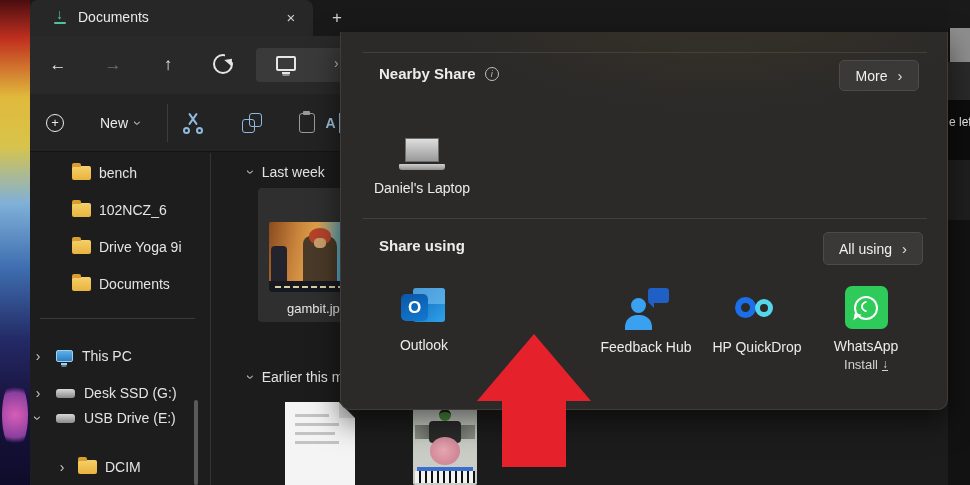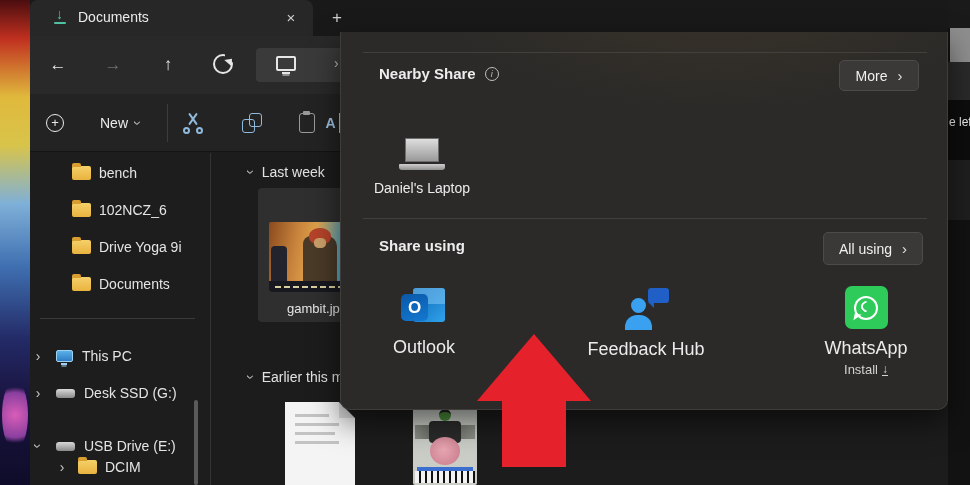--- a/index.html
+++ b/index.html
@@ -114,21 +114,21 @@
     display:flex;align-items:center;justify-content:center;gap:10px;color:#f0f0f0;font-size:14px;}
   .pill-btn .chev{font-size:15px;color:#e0e0e0;}
 
   .device{display:flex;flex-direction:column;align-items:center;width:130px;}
   .laptop{position:relative;width:46px;height:32px;}
   .laptop .scr{position:absolute;left:6px;top:0;width:34px;height:24px;background:linear-gradient(180deg,#dedede,#9a9a9a);border:1px solid #6e6e6e;}
   .laptop .base{position:absolute;left:0;bottom:0;width:46px;height:6px;background:linear-gradient(180deg,#cfcfcf,#8f8f8f);border-radius:1px 1px 3px 3px;}
   .device-label{margin-top:10px;color:#ececec;font-size:14px;}
 
   .app-cell{width:112px;display:flex;flex-direction:column;align-items:center;}
-  .app-label{margin-top:9px;color:#ebebeb;font-size:18px;white-space:nowrap;}
+  .app-label{margin-top:9px;color:#ebebeb;font-size:14px;white-space:nowrap;}
   .app-sub{margin-top:3px;color:#d2d2d2;font-size:13px;display:flex;align-items:center;gap:4px;}
   .inst-arrow{display:inline-block;border-bottom:1.5px solid #d2d2d2;line-height:11px;font-size:12px;}
 
   .ic-outlook{position:relative;width:46px;height:42px;}
   .ic-outlook .pages{position:absolute;left:12px;top:2px;width:32px;height:34px;border-radius:3px;background:linear-gradient(135deg,#0e62b0,#2fa3ec);}
   .ic-outlook .flap{position:absolute;left:12px;top:2px;width:32px;height:16px;border-radius:3px 3px 0 0;background:#7fc9f5;opacity:.55;}
   .ic-outlook .o{position:absolute;left:0;top:8px;width:27px;height:27px;border-radius:5px;background:linear-gradient(160deg,#0a57a8,#1379d0);
      color:#fff;font-weight:bold;font-size:17px;display:flex;align-items:center;justify-content:center;}
   .ic-phonelink{position:relative;width:44px;height:44px;border-radius:8px;background:linear-gradient(135deg,#0a55c4,#2f9bf0);}
   .ic-phonelink .lap{position:absolute;left:-2px;bottom:2px;width:48px;height:9px;background:#7fd0fa;opacity:.85;border-radius:2px;transform:skewX(-14deg);}
@@ -233,21 +233,21 @@
         <span style="width:10px;"></span>
           <span class="pcmon"></span>
         <span style="margin-left:9px;">This PC</span>
       </div>
       <div class="abs side-row" style="top:227px;">
         <span class="tree-chev chev">›</span>
         <span style="width:10px;"></span>
           <span class="drive"></span>
         <span style="margin-left:9px;">Desk SSD (G:)</span>
       </div>
-      <div class="abs side-row" style="top:280px;align-items:center;">
+      <div class="abs side-row" style="top:252px;align-items:center;">
         <span class="tree-chev chev down">›</span>
         <span style="width:10px;"></span>
           <span class="drive"></span>
         <span style="margin-left:9px;">USB Drive (E:)</span>
       </div>
       <div class="abs side-row" style="top:301px;left:24px;">
         <span class="tree-chev chev">›</span>
         <span style="width:8px;"></span>
           <span class="folder"></span>
         <span style="margin-left:8px;">DCIM</span>
@@ -354,20 +354,27 @@
     <div class="abs app-cell" style="left:249px;top:254px;">
       <div class="ic-feedback">
         <span class="bub"></span>
           <span class="tail"></span>
           <span class="head"></span>
           <span class="bod"></span>
       </div>
       <div class="app-label">Feedback Hub</div>
     </div>
 
+    <div class="abs app-cell" style="left:360px;top:254px;">
+      <div class="ic-hp">
+        <span class="c1"></span>
+          <span class="c2"></span>
+      </div>
+      <div class="app-label">HP QuickDrop</div>
+    </div>
 
     <div class="abs app-cell" style="left:469px;top:254px;">
       <div class="ic-wa" style="background:#2fcb5a;">
         <span class="ring"></span>
           <span class="hs"></span>
       </div>
       <div class="app-label">WhatsApp</div>
       <div class="app-sub">
         <span>Install</span>
         <span class="inst-arrow">↓</span>

